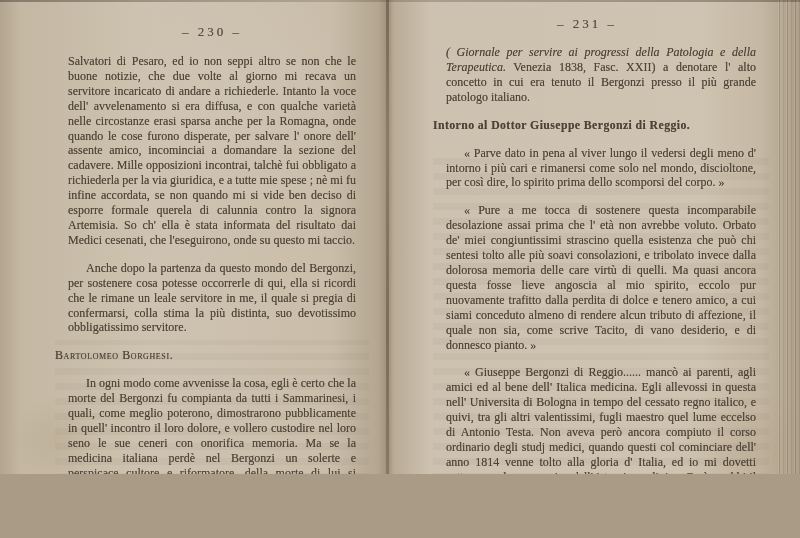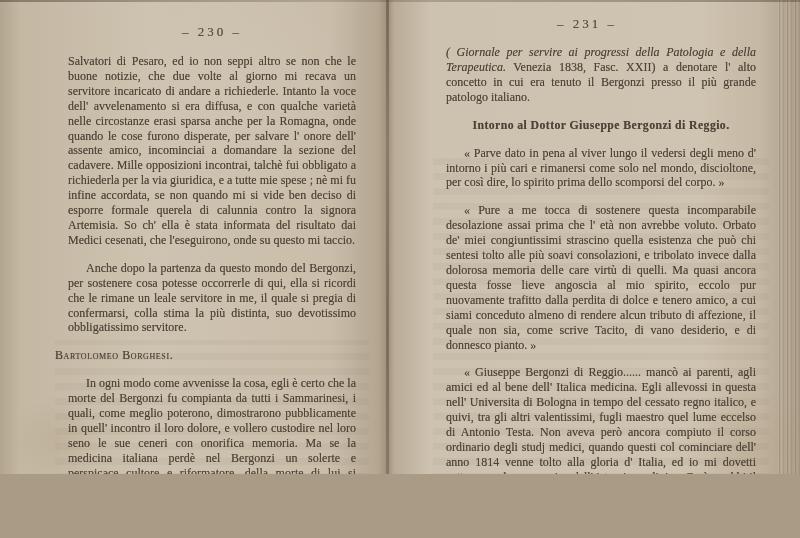--- a/index.html
+++ b/index.html
@@ -40,21 +40,21 @@
   .indent{text-indent:18px;}
   .gap-top{margin-top:13px;}
 
   .signature{font-size:12px;line-height:15px;text-align:left;padding-right:36px;
     font-variant:small-caps;letter-spacing:0.6px;margin:0;}
 
   .citation .ital{font-style:italic;}
 
   .art-heading{text-align:center;font-size:12.8px;letter-spacing:1.6px;margin:11px 0 0 0;
     line-height:15px;color:#4c4337;}
-  .art-subheading{text-align:center;font-size:11.8px;font-weight:bold;letter-spacing:0.4px;
+  .art-subheading{font-size:11.8px;font-weight:bold;letter-spacing:0.4px;
     margin:2px 0 7px 0;line-height:15px;}
 </style>
 </head>
 <body>
 
 <div class="scan">
 
   <div class="top-line"></div>
   <div class="gutter-fold"></div>
   <div class="edge-stack"></div>

